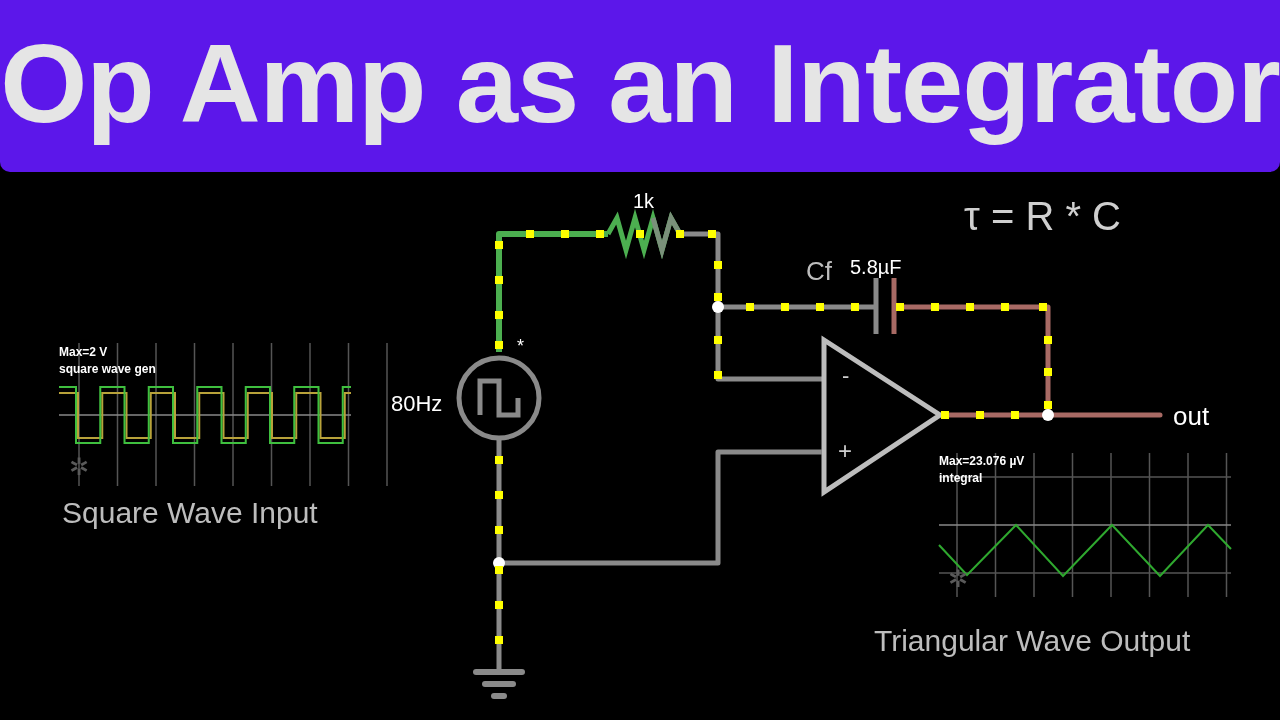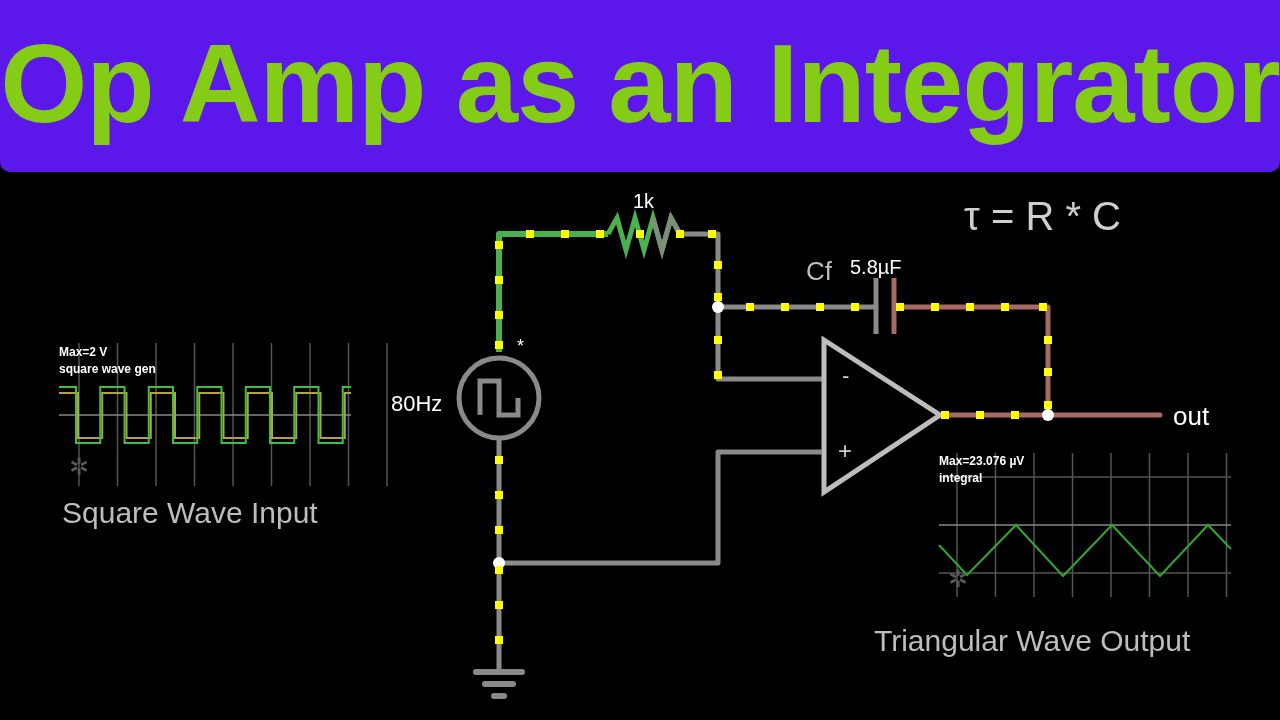--- a/index.html
+++ b/index.html
@@ -1,18 +1,18 @@
 <!DOCTYPE html>
 <html><head>
   <meta charset="utf-8">
   <style>
     html, body { margin: 0; padding: 0; background: #000; }
     body { width: 1280px; height: 720px; position: relative; overflow: hidden; font-family: "Liberation Sans", sans-serif; }
     .banner { position: absolute; left: 0; top: 0; width: 1280px; height: 172px; background: #5c17ea; border-radius: 0 0 10px 10px; }
-    .banner-title { position: absolute; left: 0; top: 14px; width: 1280px; text-align: center; color: #84cc16; font-weight: bold; font-size: 112px; line-height: 140px; letter-spacing: -1px; white-space: nowrap; font-family: "Liberation Sans", sans-serif; }
+    .banner-title { position: absolute; left: 0; top: 14px; width: 1280px; text-align: center; color: #e5e5e5; font-weight: bold; font-size: 112px; line-height: 140px; letter-spacing: -1px; white-space: nowrap; font-family: "Liberation Sans", sans-serif; }
     svg.circuit { position: absolute; left: 0; top: 0; }
     .lbl { font-family: "Liberation Sans", sans-serif; }
   </style>
 </head>
 <body>
 
 <div class="banner">
   <div class="banner-title">Op Amp as an Integrator</div>
 </div>
 

